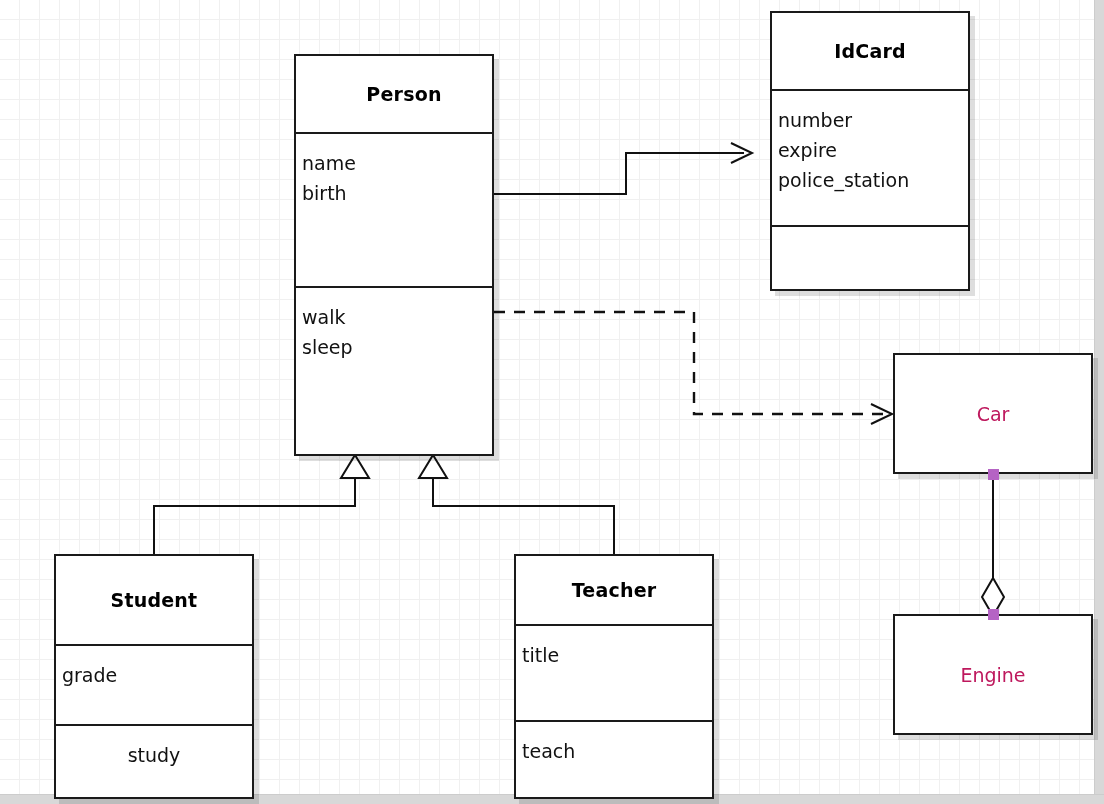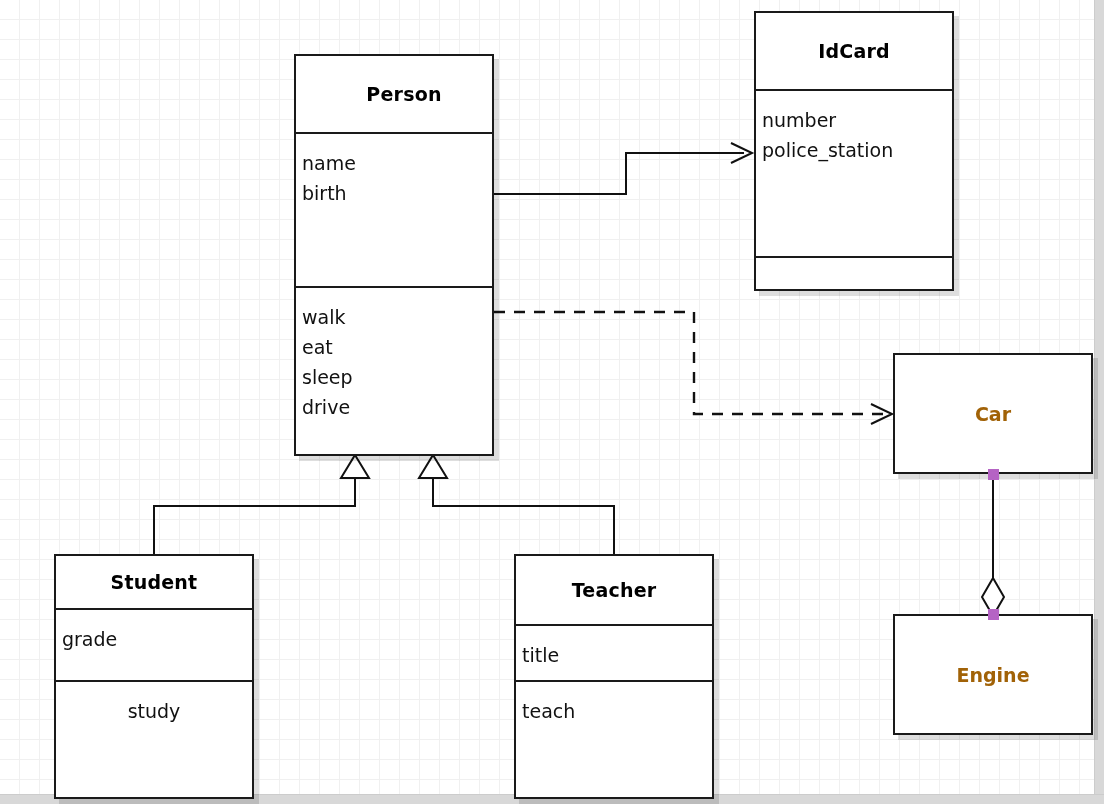--- a/index.html
+++ b/index.html
@@ -69,24 +69,24 @@
     line-height: 30px;
     color: #111111;
   }
   .cls-body .member {
     white-space: nowrap;
   }
   .cls-plain {
     display: flex;
     align-items: center;
     justify-content: center;
-    font-weight: bold;
+    font-weight: normal;
     font-size: 19px;
     height: 100%;
-    color: #a16207;
+    color: #be185d;
   }
 
   
   #edges {
     position: absolute;
     left: 0; top: 0;
     width: 1104px; height: 804px;
     z-index: 3;
     pointer-events: none;
   }
@@ -155,54 +155,53 @@
   <div class="uml-class" style="left:294px; top:54px; width:200px; height:402px;">
     <div class="compartment cls-title" style="height:76px;padding-left:20px;">
       <span>Person</span>
     </div>
     <div class="compartment cls-body" style="height:154px;">
       <div class="member">name</div>
       <div class="member">birth</div>
     </div>
     <div class="compartment cls-body" style="height:168px;">
       <div class="member">walk</div>
-      <div class="member">eat</div>
       <div class="member">sleep</div>
-      <div class="member">drive</div>
-    </div>
-  </div>
-
-  <div class="uml-class" style="left:754px; top:11px; width:200px; height:280px;">
+    </div>
+  </div>
+
+  <div class="uml-class" style="left:770px; top:11px; width:200px; height:280px;">
     <div class="compartment cls-title" style="height:76px;">
       <span>IdCard</span>
     </div>
-    <div class="compartment cls-body" style="height:167px;">
+    <div class="compartment cls-body" style="height:136px;">
       <div class="member">number</div>
+      <div class="member">expire</div>
       <div class="member">police_station</div>
     </div>
     <div class="compartment cls-body" style="height:33px;"></div>
   </div>
 
   <div class="uml-class" style="left:54px; top:554px; width:200px; height:245px;">
-    <div class="compartment cls-title" style="height:52px;border-radius:10px;">
+    <div class="compartment cls-title" style="height:88px;border-radius:10px;">
       <span>Student</span>
     </div>
-    <div class="compartment cls-body" style="height:72px;">
+    <div class="compartment cls-body" style="height:80px;">
       <div class="member">grade</div>
     </div>
     <div class="compartment cls-body" style="height:85px;text-align:center;">
       <div class="member">study</div>
     </div>
   </div>
 
   <div class="uml-class" style="left:514px; top:554px; width:200px; height:245px;">
     <div class="compartment cls-title" style="height:68px;">
       <span>Teacher</span>
     </div>
-    <div class="compartment cls-body" style="height:56px;">
+    <div class="compartment cls-body" style="height:96px;">
       <div class="member">title</div>
     </div>
     <div class="compartment cls-body" style="height:101px;">
       <div class="member">teach</div>
     </div>
   </div>
 
   <div class="uml-class" style="left:893px; top:353px; width:200px; height:121px;">
     <div class="cls-plain">
       <span>Car</span>

